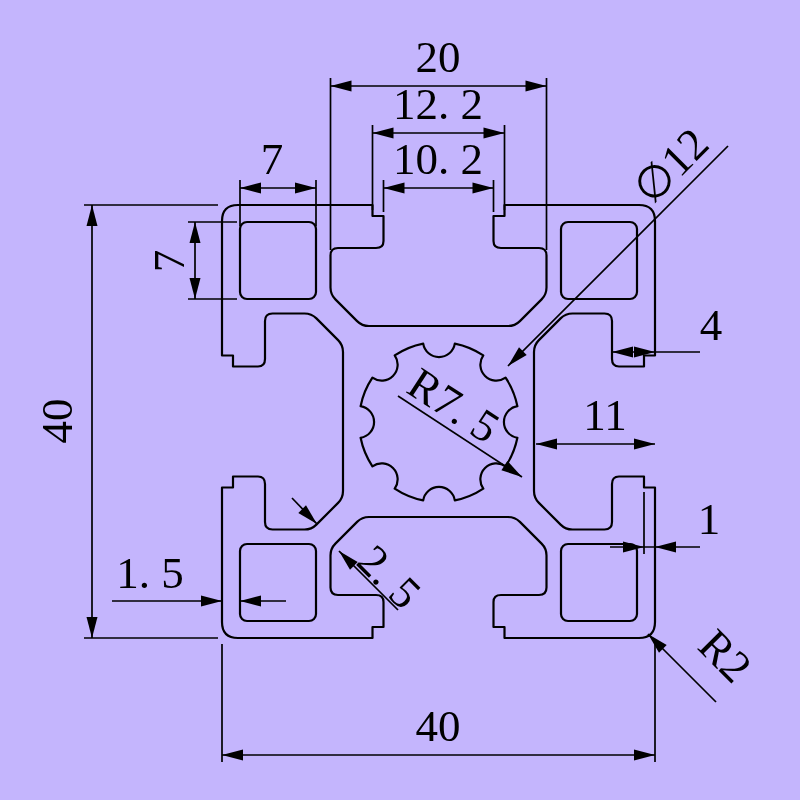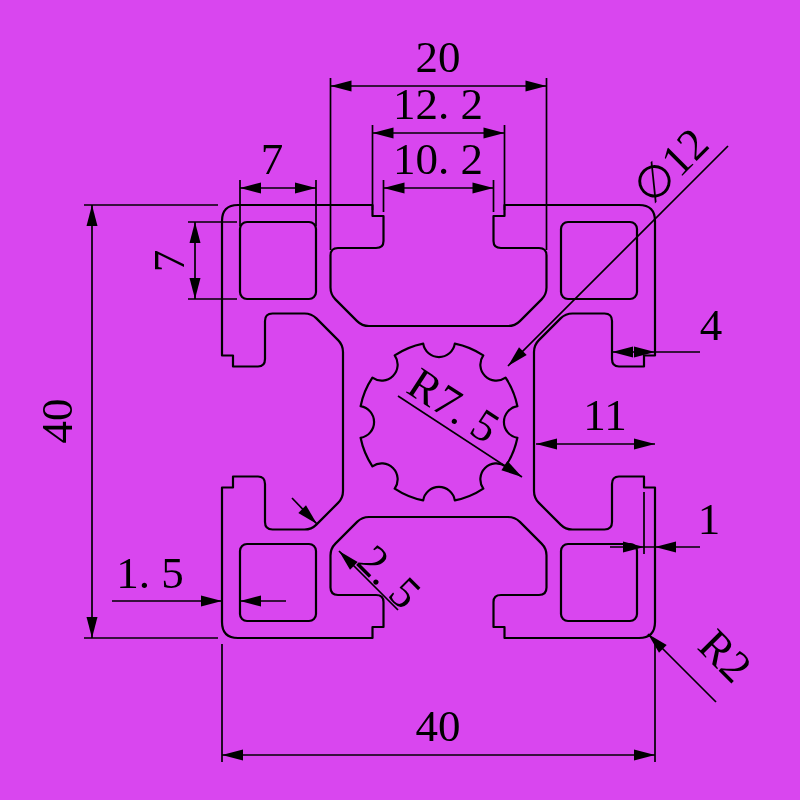--- a/index.html
+++ b/index.html
@@ -1,16 +1,16 @@
 <!DOCTYPE html>
 <html><head>
 <meta charset="utf-8">
 <style>
   html,body{margin:0;padding:0;background:#ffffff;}
-  .canvas{width:800px;height:800px;position:relative;background:#d946ef;overflow:hidden;}
+  .canvas{width:800px;height:800px;position:relative;background:#c4b5fd;overflow:hidden;}
   svg{display:block;}
   text{font-family:"Liberation Serif","DejaVu Serif",serif;fill:#000000;}
   .dim{font-size:45px;}
 </style>
 </head>
 <body>
 
 <div class="canvas">
 <svg width="800" height="800" viewBox="0 0 800 800">
 

